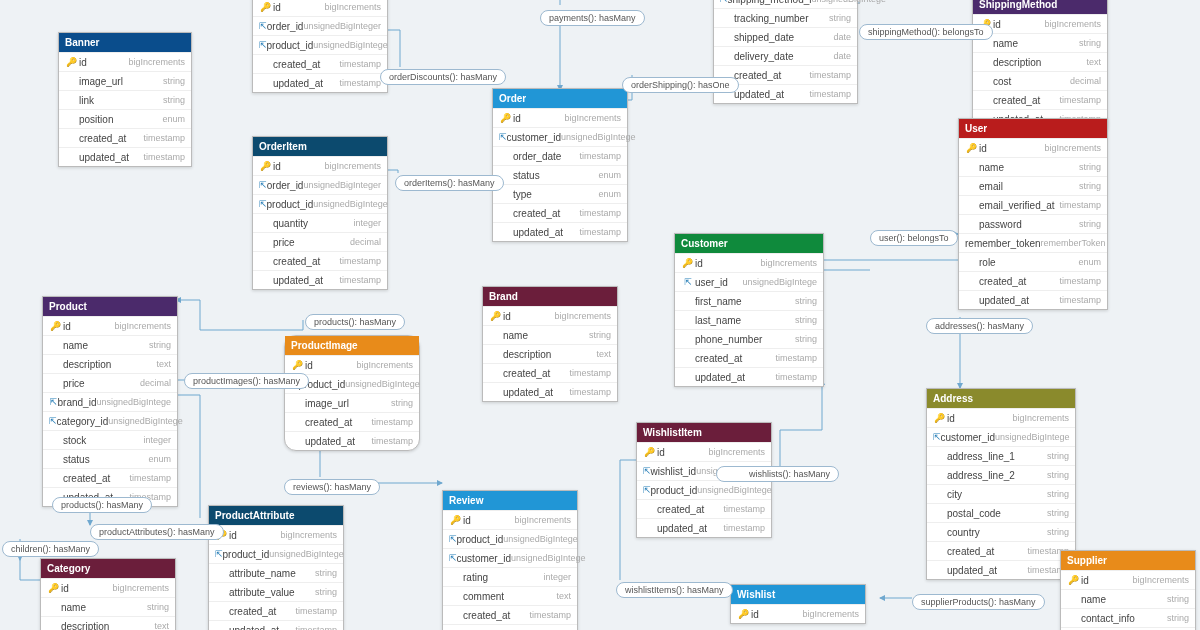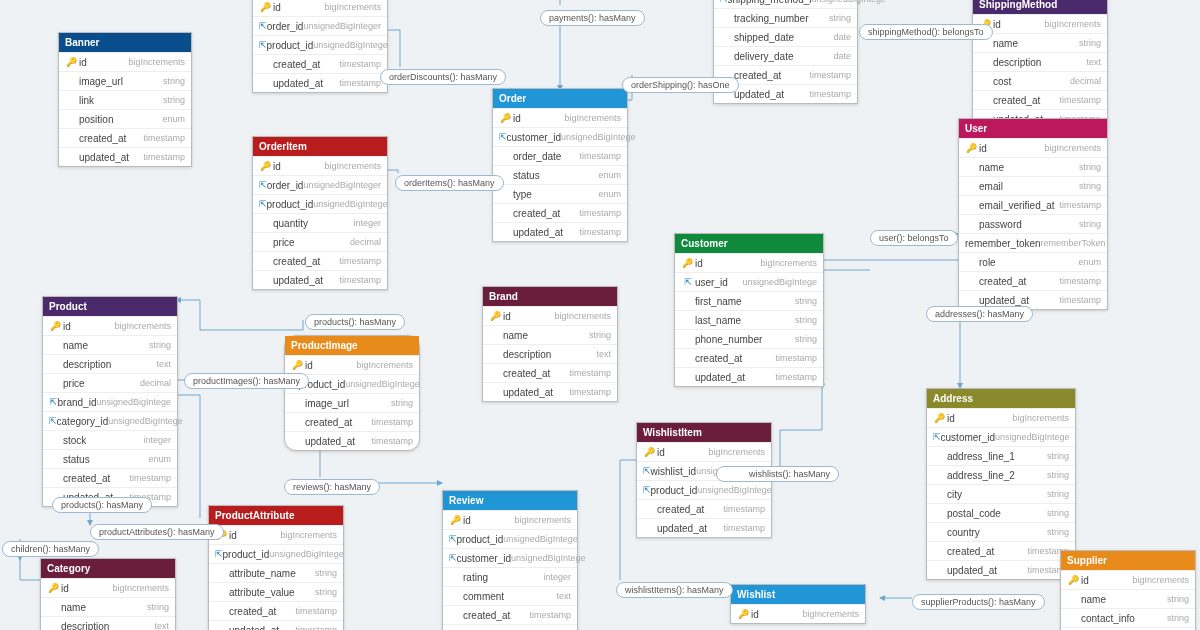--- a/index.html
+++ b/index.html
@@ -1,21 +1,21 @@
 <!DOCTYPE html>
 <html><head>
 <meta charset="utf-8">
 <style>
 body{margin:0;background:#eef2f5;font-family:Arial,Helvetica,sans-serif;font-size:10px;color:#333;overflow:hidden;width:1200px;height:630px;position:relative}
 .canvas{position:absolute;inset:0}
 .ent{position:absolute;background:#fff;border:1px solid #bbb;box-shadow:0 1px 3px rgba(0,0,0,0.15)}
 .ent-title{color:#fff;font-weight:bold;padding:4px 6px;font-size:10px}
 .c-blue1{background:#0a4d8c}.c-blue2{background:#2196d6}.c-olive{background:#8a8a2c}
-.c-gray{background:#b91c1c}.c-maroon{background:#6b1e3b}.c-purple{background:#4b2a6b}
-.c-green{background:#0f8a3c}.c-orange{background:#e88b1a}.c-pink{background:#be185d}
+.c-gray{background:#0c4a6e}.c-maroon{background:#6b1e3b}.c-purple{background:#4b2a6b}
+.c-green{background:#0f8a3c}.c-orange{background:#e88b1a}.c-pink{background:#b91c1c}
 .row{display:flex;align-items:center;padding:2px 6px;border-top:1px solid #eee;height:14px}
 .row .ico{width:14px;display:inline-block;text-align:center;color:#c8a23c;font-size:9px}
 .row .ico.fk{color:#2a80b9}
 .row .nm{flex:1;color:#444}
 .row .ty{color:#aaa;font-size:9px}
 .rel{position:absolute;background:#fff;border:1px solid #9db9d0;border-radius:9px;padding:2px 8px;font-size:9px;color:#555;white-space:nowrap}
 svg{position:absolute;inset:0;width:1200px;height:630px;pointer-events:none}
 path{stroke:#6fa8cf;stroke-width:1;fill:none}
 marker path{stroke:none;fill:#6fa8cf}
 </style>
@@ -638,21 +638,21 @@
       <div class="row">
         <span class="ico"></span>
       </div>
     </div>
     <div class="rel" style="left: 540px; top: 10px;">payments(): hasMany</div>
     <div class="rel" style="left: 380px; top: 69px;">orderDiscounts(): hasMany</div>
     <div class="rel" style="left: 622px; top: 77px;">orderShipping(): hasOne</div>
     <div class="rel" style="left: 859px; top: 24px;">shippingMethod(): belongsTo</div>
     <div class="rel" style="left: 395px; top: 175px;">orderItems(): hasMany</div>
     <div class="rel" style="left: 870px; top: 230px;">user(): belongsTo</div>
-    <div class="rel" style="left: 926px; top: 306px;">addresses(): hasMany</div>
+    <div class="rel" style="left: 926px; top: 318px;">addresses(): hasMany</div>
     <div class="rel" style="left: 305px; top: 314px;">products(): hasMany</div>
     <div class="rel" style="left: 184px; top: 373px;">productImages(): hasMany</div>
     <div class="rel" style="left: 284px; top: 479px;">reviews(): hasMany</div>
     <div class="rel" style="left: 52px; top: 497px;">products(): hasMany</div>
     <div class="rel" style="left: 90px; top: 524px;">productAttributes(): hasMany</div>
     <div class="rel" style="left: 2px; top: 541px;">children(): hasMany</div>
     <div class="rel" style="left: 716px; top: 466px; padding-left: 32px;">wishlists(): hasMany</div>
     <div class="rel" style="left: 616px; top: 582px;">wishlistItems(): hasMany</div>
     <div class="rel" style="left: 912px; top: 594px;">supplierProducts(): hasMany</div>
   </div>

